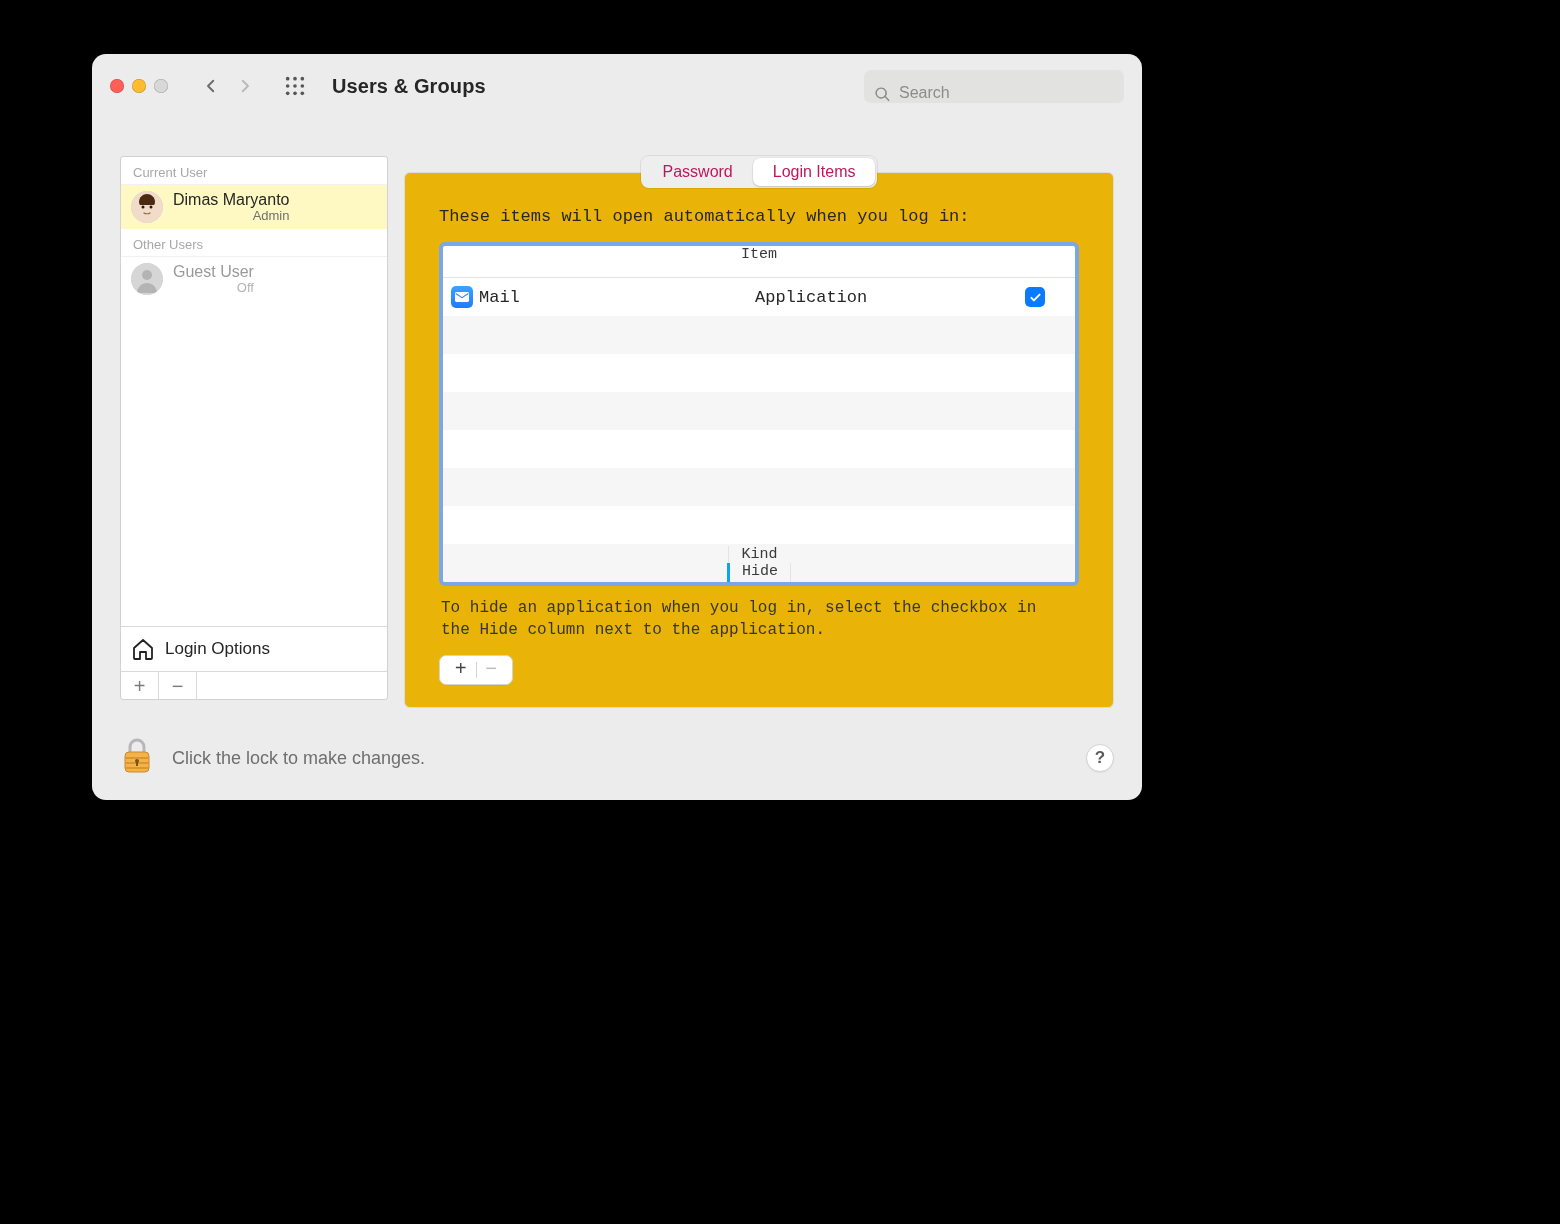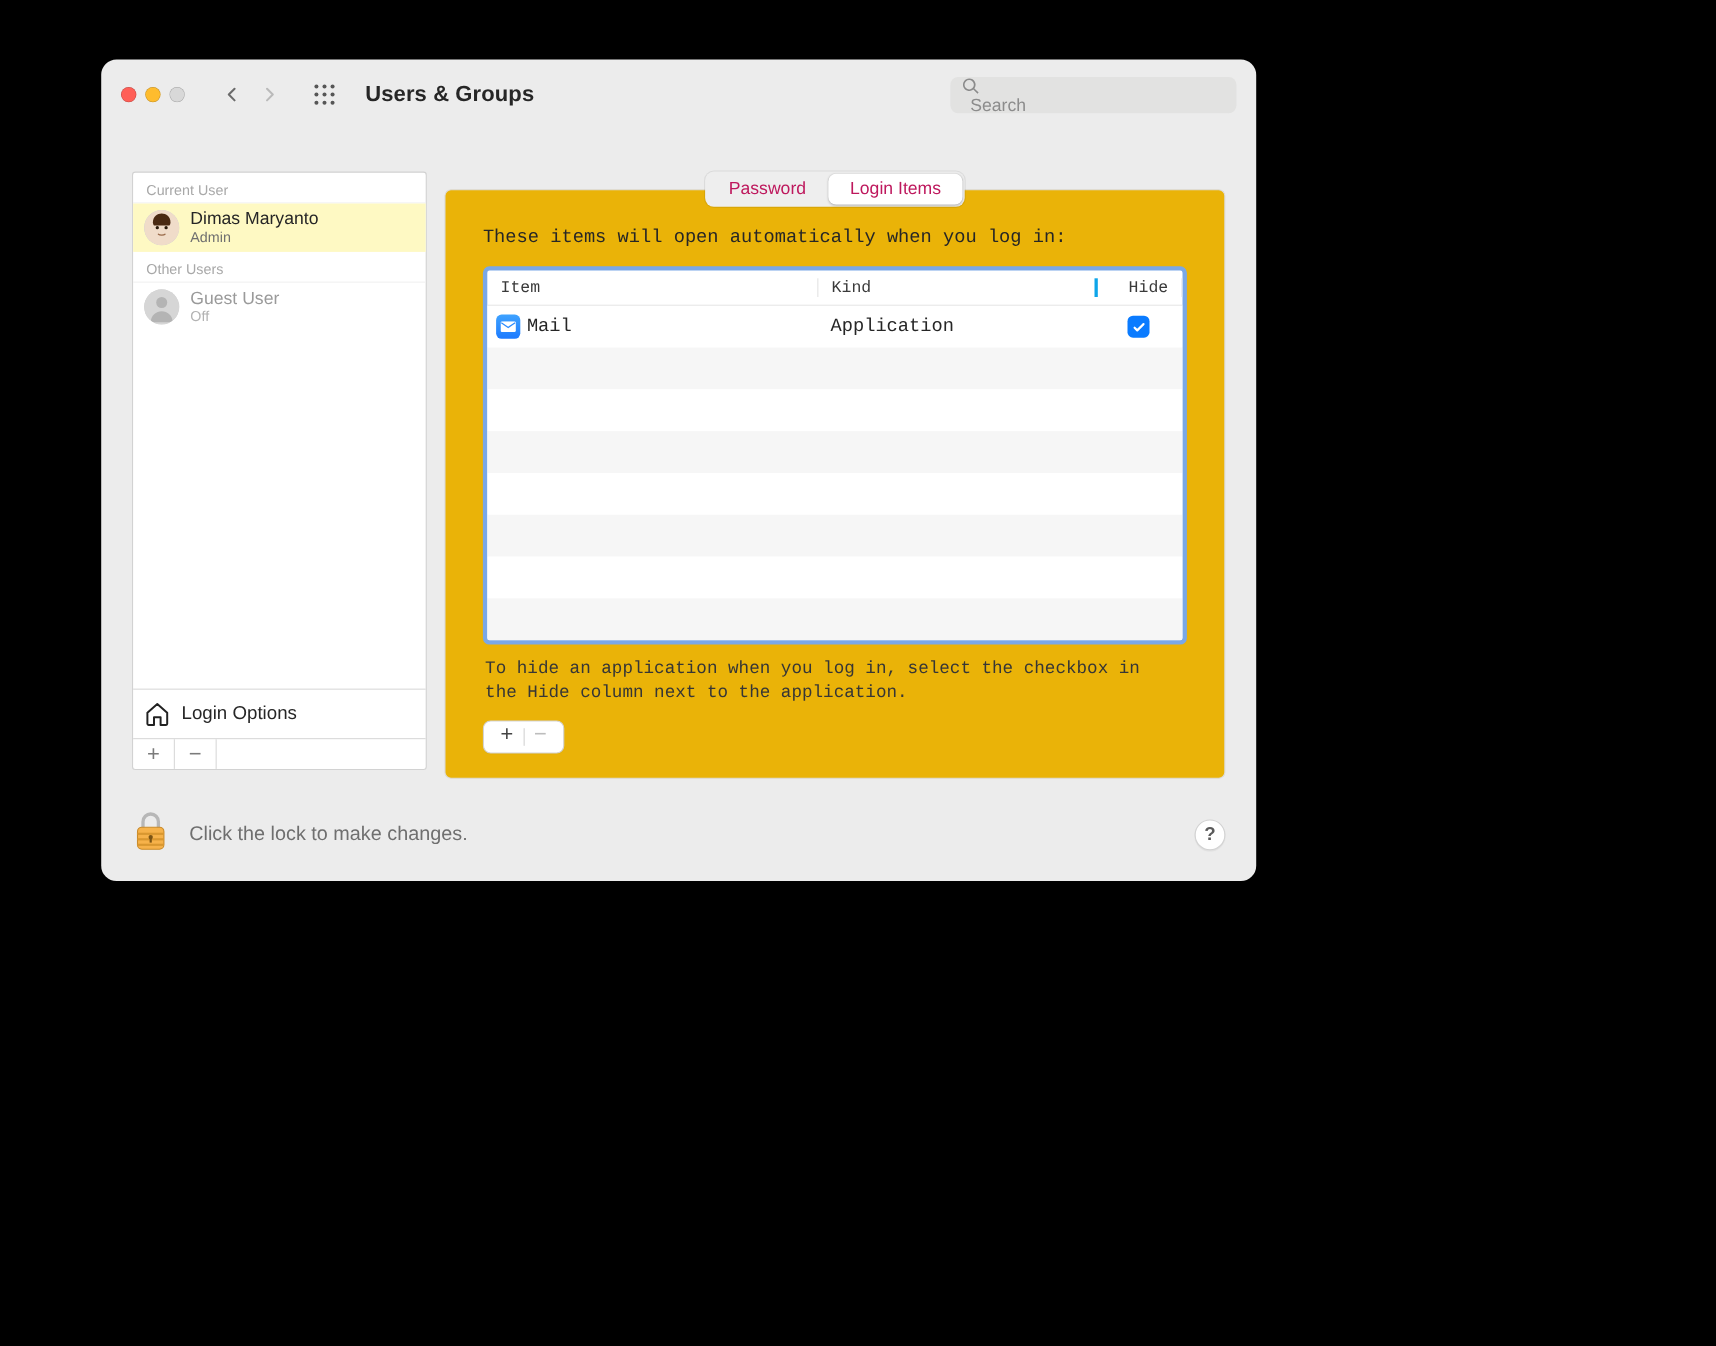--- a/index.html
+++ b/index.html
@@ -36,23 +36,22 @@
   .navbtn svg { width:18px; height:18px; }
   .navbtn.disabled { opacity:.38; }
   .gridbtn { width:34px; height:34px; display:flex; align-items:center; justify-content:center; margin: 0 10px 0 16px; }
   .gridbtn svg { width:22px; height:22px; }
   .title { font-size: 20px; font-weight:700; letter-spacing:.1px; margin-left:10px;}
   .searchwrap {
     margin-left:auto;
     width: 260px; height:33px;
     background:#e2e2e1;
     border-radius:7px;
-    display:flex; align-items:flex-start;
+    display:flex; align-items:flex-end;
     padding: 0 10px;
-    flex-direction: column;
   }
   .searchwrap svg { width:17px; height:17px; fill:#8b8b8b; flex:none; }
   .searchwrap input {
     border:0; outline:0; background:transparent;
     font-size:16px; color:#555; width:100%;
     margin-left:6px;
   }
   .searchwrap input::placeholder { color:#8c8c8c; }
 
   
@@ -74,21 +73,21 @@
     border-bottom:1px solid #f1f1f1;
   }
   .userrow {
     display:flex; align-items:center; gap:10px;
     padding: 6px 10px;
   }
   .userrow.selected { background:#fef9c3; }
   .avatar { width:32px; height:32px; border-radius:50%; background:#d0d0d0; display:flex; align-items:center; justify-content:center; overflow:hidden; }
   .avatar svg { width:100%; height:100%; }
   .uname { font-size:16px; line-height:1.1; }
-  .urole { font-size:13px; color:#6f6f6f; line-height:1.1; }
+  .urole { font-size:13px; color:#6f6f6f; line-height:1.1;text-align:right; }
   .sidebar .spacer { flex:1; }
   .loginopt {
     display:flex; align-items:center; gap:10px;
     padding:10px 10px;
     border-top:1px solid #d9d9d9;
     font-size:17px;
   }
   .loginopt svg { width:24px; height:24px; }
   .sb-pm {
     display:flex;
@@ -133,21 +132,21 @@
 
   .tablewrap {
     border: 4px solid #7aa8e7;
     border-radius:6px;
     background:#fff;
     overflow:hidden;
   }
   .thead {
     display:flex; font-size:15px; color:#3a3a3a;
     border-bottom:1px solid #e3e3e3;
-    height:32px; align-items:center;
+    height:32px; align-items:center;flex-direction:column;
   }
   .th { padding:0 12px; }
   .th.item { flex: 0 0 300px; }
   .th.kind { flex:1; border-left:1px solid #e3e3e3; }
   .th.hide { flex: 0 0 80px; border-left:3px solid #0ea5e9; border-right:1px solid #e3e3e3;text-align:right; }
 
   .trow { display:flex; align-items:center; height:38px; font-size:17px; }
   .trow:nth-child(odd) { background:#fff; }
   .trow:nth-child(even) { background:#f6f6f6; }
   .td.item { flex:0 0 300px; display:flex; align-items:center; gap:6px; padding:0 8px; }

